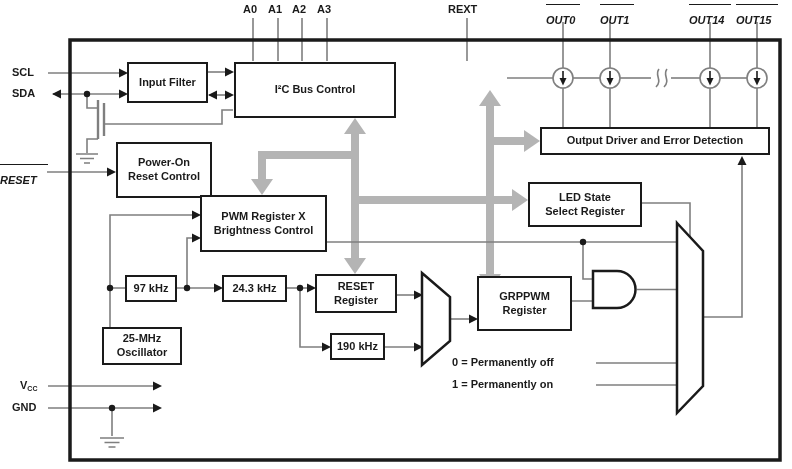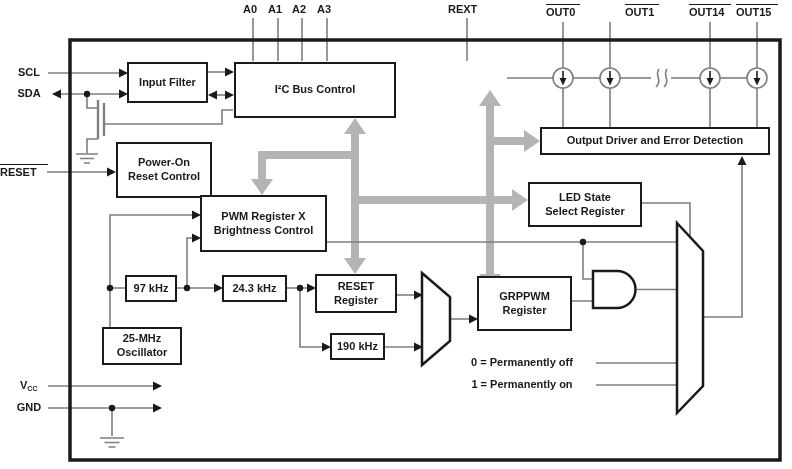--- a/index.html
+++ b/index.html
@@ -25,22 +25,22 @@
     position:absolute; z-index:2; box-sizing:border-box;
     background:#fff; border:2.5px solid var(--ink);
     display:flex; align-items:center; justify-content:center;
     font-weight:bold; font-size:11px; line-height:1.25;
     text-align:center; white-space:pre-line;
   }
   .lbl{
     position:absolute; z-index:2; font-weight:bold; font-size:11px;
     line-height:13px; text-align:left; white-space:nowrap;
   }
-  .ovl{border-top:1.6px solid var(--ink); padding-top:1px;}
-  .right{text-align:center;}
+  .ovl{border-top:1.6px solid var(--ink); padding-top:9px;font-style:italic;}
+  .right{text-align:left;}
   sub.vsub{font-size:7px; font-weight:bold; vertical-align:-2px;}
 </style>
 </head>
 <body>
 
 <div id="stage">
 
   <svg id="wires" width="792" height="469" viewBox="0 0 792 469">
 
     <g>
@@ -197,21 +197,21 @@
   <div class="box" style="left:330px;top:333px;width:55px;height:27px">190 kHz</div>
   <div class="box" style="left:477px;top:276px;width:95px;height:55px">GRPPWM
 Register</div>
 
   <div class="lbl" style="left:243px;top:3px;width:20px">A0</div>
   <div class="lbl" style="left:268px;top:3px;width:20px">A1</div>
   <div class="lbl" style="left:292px;top:3px;width:20px">A2</div>
   <div class="lbl" style="left:317px;top:3px;width:20px">A3</div>
   <div class="lbl" style="left:448px;top:3px;width:38px">REXT</div>
   <div class="lbl ovl" style="left:546px;top:4px;width:34px">OUT0</div>
-  <div class="lbl ovl" style="left:625px;top:4px;width:34px">OUT1</div>
+  <div class="lbl ovl" style="left:600px;top:4px;width:34px">OUT1</div>
   <div class="lbl ovl" style="left:689px;top:4px;width:42px">OUT14</div>
   <div class="lbl ovl" style="left:736px;top:4px;width:42px">OUT15</div>
 
   <div class="lbl right" style="left:12px;top:66px;width:34px">SCL</div>
   <div class="lbl right" style="left:12px;top:87px;width:34px">SDA</div>
   <div class="lbl ovl" style="left:0px;top:164px;width:48px">RESET</div>
   <div class="lbl" style="left:20px;top:379px"><span>V</span><sub class="vsub">CC</sub></div>
   <div class="lbl right" style="left:12px;top:401px;width:34px">GND</div>
 
   <div class="lbl right" style="left:452px;top:356px;width:140px">0 = Permanently off</div>

